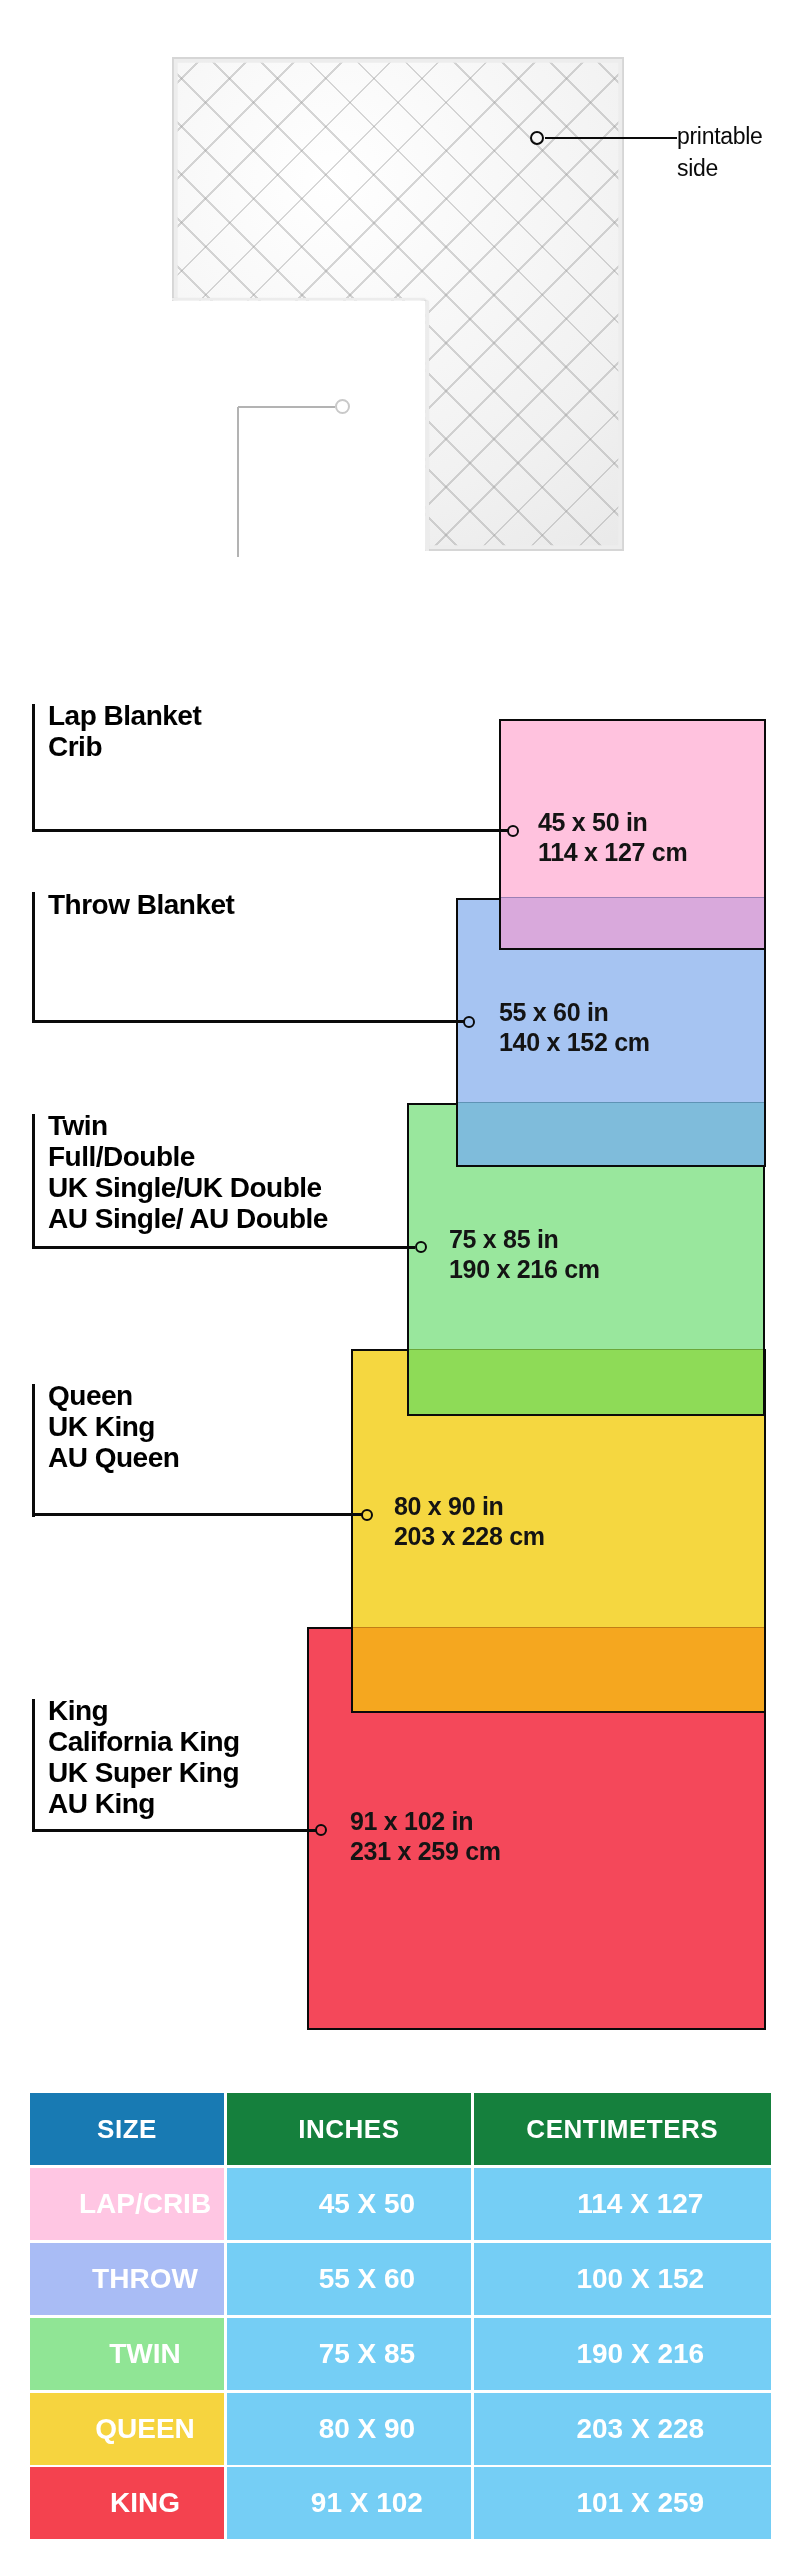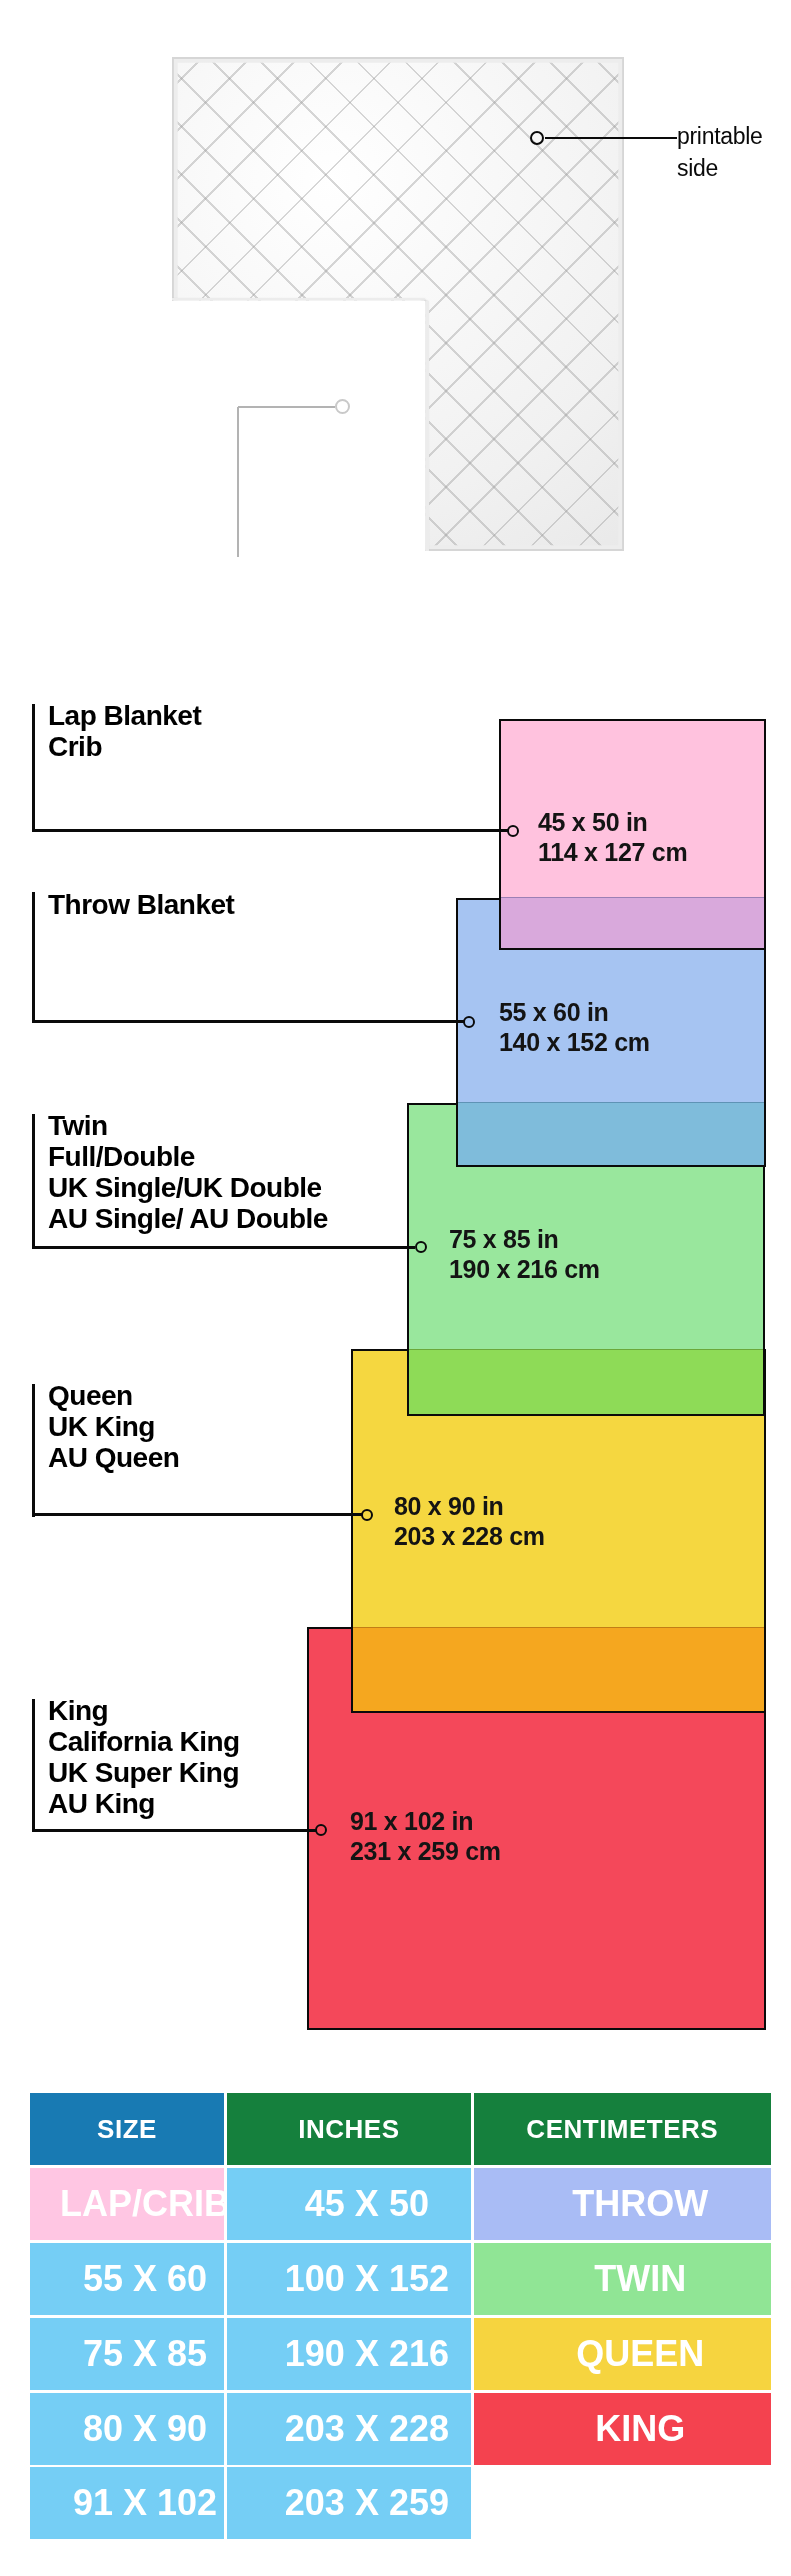--- a/index.html
+++ b/index.html
@@ -96,21 +96,21 @@
     left:30px; top:2093px; width:741px;
     display:grid; grid-template-columns:194px 244px 297px;
     grid-auto-rows:72px; gap:2.9px; background:#ffffff;
   }
   #size-table .cell {
     display:flex; align-items:center; justify-content:center;
     color:#ffffff; font-weight:bold;
   }
   .th { font-size:26px; background:#15803d; letter-spacing:0.5px; }
   .th-size { background:#187AB3; }
-  .td { font-size:36px; background:#75CEF5;padding-left:36px; }
+  .td { font-size:28px; background:#75CEF5;padding-left:36px; }
   .td-label-0 { background:#FFC6E3; }
   .td-label-1 { background:#A9BCF5; }
   .td-label-2 { background:#90E595; }
   .td-label-3 { background:#F6D43F; }
   .td-label-4 { background:#F4424F; }
 </style>
 </head>
 <body>
 
 <div id="canvas">
@@ -209,32 +209,33 @@
     <span>231 x 259 cm</span>
   </div>
 
   <div id="size-table" class="abs">
     <div class="cell th th-size">SIZE</div>
     <div class="cell th">INCHES</div>
     <div class="cell th">CENTIMETERS</div>
 
     <div class="cell td td-label-0">LAP/CRIB</div>
     <div class="cell td">45 X 50</div>
+    <div class="cell td">114 X 127</div>
 
     <div class="cell td td-label-1">THROW</div>
     <div class="cell td">55 X 60</div>
     <div class="cell td">100 X 152</div>
 
     <div class="cell td td-label-2">TWIN</div>
     <div class="cell td">75 X 85</div>
     <div class="cell td">190 X 216</div>
 
     <div class="cell td td-label-3">QUEEN</div>
     <div class="cell td">80 X 90</div>
     <div class="cell td">203 X 228</div>
 
     <div class="cell td td-label-4">KING</div>
     <div class="cell td">91 X 102</div>
-    <div class="cell td">203 X 259</div>
+    <div class="cell td">101 X 259</div>
   </div>
 
 </div>
 
 
 </body></html>

